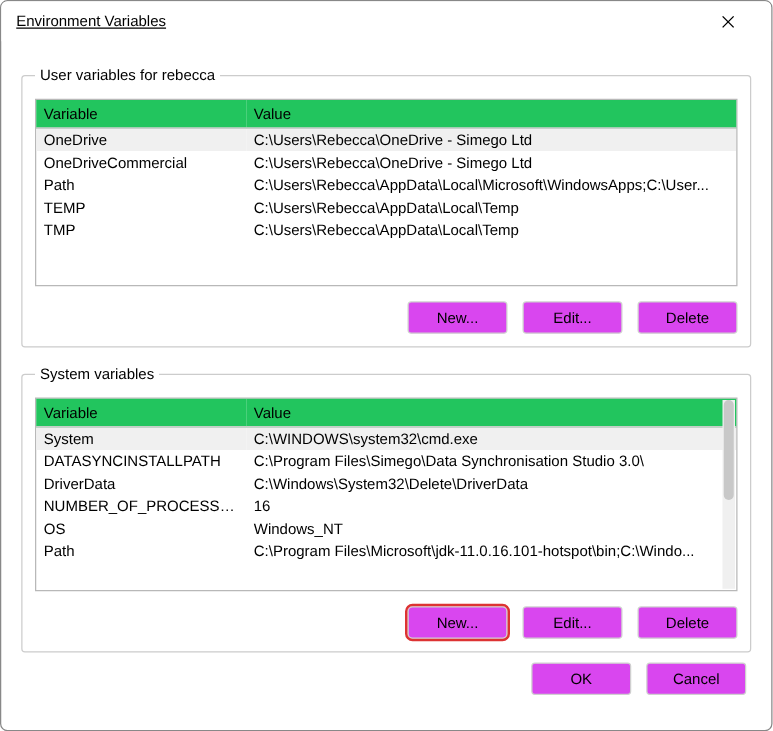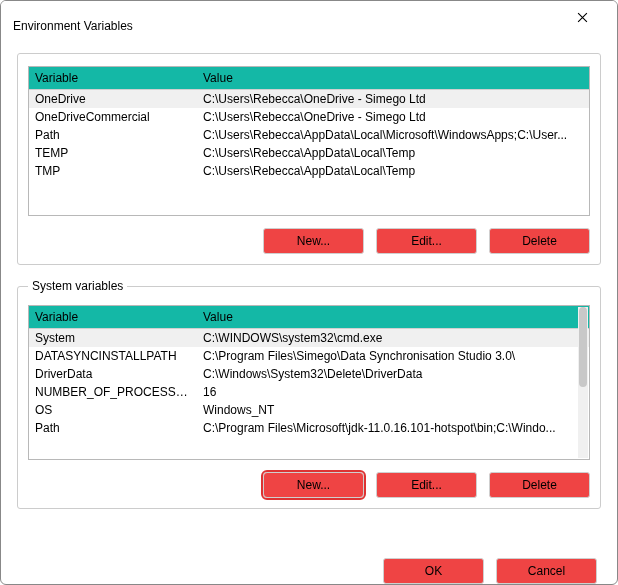--- a/index.html
+++ b/index.html
@@ -9,25 +9,26 @@
       background: #ffffff;
       width: 618px;
       height: 585px;
       position: relative;
       border: 1px solid #888;
       border-radius: 6px;
       overflow: hidden;
     }
     .titlebar {
       display: flex;
-      align-items: flex-end;
+      align-items: center;
       justify-content: space-between;
       height: 32px;
       padding: 0 12px 0 12px;
       background: #fff;
+      text-decoration: underline;
     }
     .titlebar-title { font-size: 12px; }
     .titlebar-close {
       width: 46px;
       height: 32px;
       display: flex;
       align-items: center;
       justify-content: center;
       cursor: pointer;
     }
@@ -47,21 +48,21 @@
       position: relative;
       margin-top: 4px;
     }
     table { width: 100%; border-collapse: collapse; table-layout: fixed; }
     thead th {
       text-align: left;
       font-weight: normal;
       font-size: 12px;
       padding: 4px 6px;
       border-bottom: 1px solid #d0d0d0;
-      background: #14b8a6;
+      background: #22c55e;
     }
     thead th:first-child { width: 168px; }
     tbody td {
       font-size: 12px;
       padding: 2px 6px;
       white-space: nowrap;
       overflow: hidden;
       text-overflow: ellipsis;
       margin-top: 42px;
     }
@@ -81,55 +82,56 @@
     }
     .btn-row {
       display: flex;
       justify-content: flex-end;
       gap: 12px;
       margin-top: 12px;
     }
     button {
       font-family: inherit;
       font-size: 12px;
-      background: #ef4444;
+      background: #d946ef;
       border: 1px solid #cfcfcf;
       border-radius: 3px;
       padding: 5px 0;
-      width: 101px;
+      width: 80px;
       cursor: pointer;
     }
     button.highlight {
       outline: 2px solid #d33;
       outline-offset: 0;
       border-radius: 4px;
     }
     .bottom-btns {
       position: absolute;
-      bottom: 0; right: 20px;
+      bottom: 28px; right: 20px;
       display: flex;
       gap: 12px;
     }
     .sys-wrap { height: 155px; }
   </style>
 </head>
 <body>
 
 <div class="titlebar">
   <span class="titlebar-title">Environment Variables</span>
   <div class="titlebar-close">
     <svg viewBox="0 0 10 10">
         <path d="M1 1 L9 9 M9 1 L1 9" stroke="#000" stroke-width="1" fill="none"></path>
       </svg>
   </div>
 </div>
 
 <div class="content">
 
   <fieldset>
+    <legend>User variables for rebecca</legend>
     <div class="table-wrap">
       <table>
         <thead>
           <tr>
             <th>Variable</th>
             <th>Value</th>
           </tr>
         </thead>
         <tbody id="user-tbody">
             <tr class="sel">

